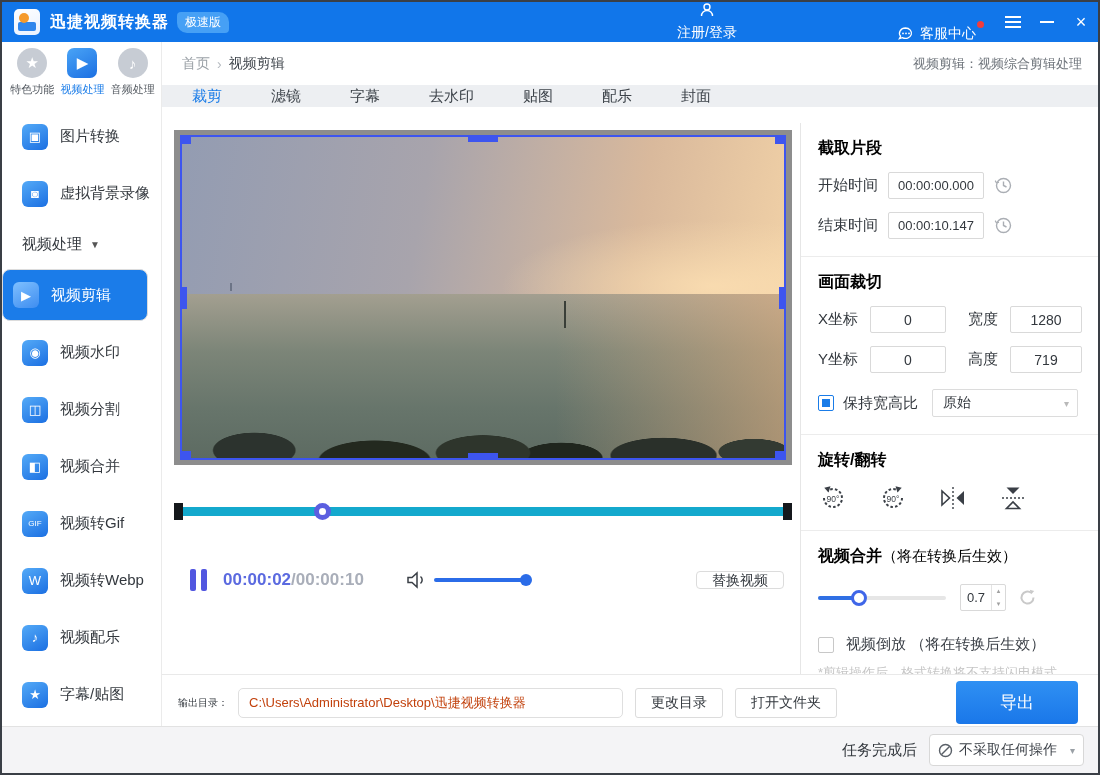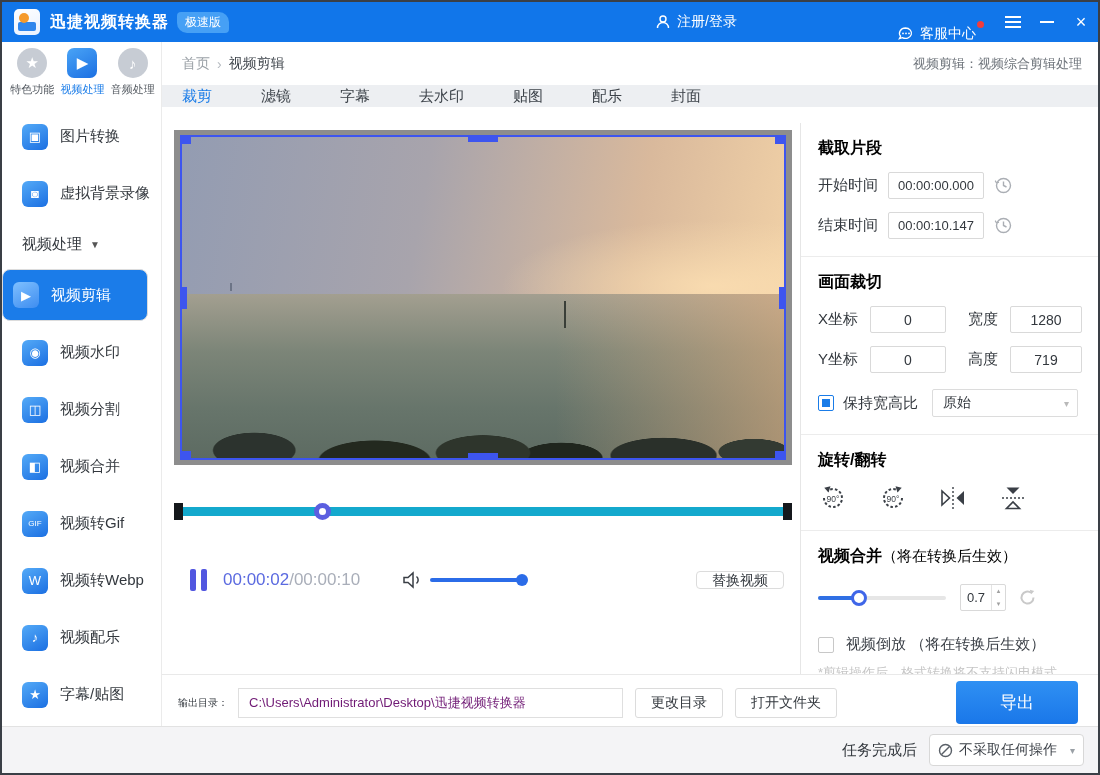--- a/index.html
+++ b/index.html
@@ -9,37 +9,37 @@
 
   
   .tb { position:absolute; top:0; left:0; right:0; height:40px; background:#1176ea; display:flex; align-items:center; color:#fff; }
   .appicon { width:26px; height:26px; margin-left:12px; background:linear-gradient(160deg,#ffffff,#e8f1ff); border-radius:5px; position:relative; }
   .appicon::after { content:""; position:absolute; left:5px; top:4px; width:10px; height:10px; border-radius:50%; background:#f59a2b; }
   .appicon::before { content:""; position:absolute; left:4px; bottom:4px; width:18px; height:9px; border-radius:2px; background:#2f86ec; }
   .tb-title { font-size:16px; font-weight:bold; margin-left:10px; letter-spacing:1px; }
   .badge { margin-left:8px; background:#46a0f5; border-radius:4px 10px 4px 10px; font-size:12px; padding:2px 8px; }
   .tb-spacer { flex:1; }
   .tb-item { display:flex; align-items:center; gap:6px; font-size:14px; cursor:pointer; position:relative; }
-  .tb-item.login { margin-right:160px; }
+  .tb-item.login { margin-right:160px;flex-direction:column; }
   .tb-item.service { margin-right:20px;margin-top:24px; }
   .reddot { position:absolute; right:-8px; top:-4px; width:7px; height:7px; border-radius:50%; background:#f23c3c; }
   .tb-btn { width:34px; height:40px; display:flex; align-items:center; justify-content:center; cursor:pointer; }
   .burger { width:16px; }
   .burger div { height:2px; background:#fff; margin:3px 0; }
   .minline { width:14px; height:2px; background:#fff; }
   .closex { font-size:18px; line-height:1; }
 
   
   .crumbs { position:absolute; left:160px; top:40px; right:0; height:43px; background:#fff; display:flex; align-items:center; padding:0 16px 0 20px; font-size:14px; }
   .crumb-home { color:#9aa0a6; cursor:pointer; }
   .crumb-sep { color:#b5bac0; margin:0 7px; }
   .crumb-cur { color:#40464d; }
   .crumb-spacer { flex:1; }
   .crumb-hint { color:#6d737a; font-size:13px; }
-  .tabs { position:absolute; left:160px; top:83px; right:0; height:22px; background:#edeff2; display:flex; align-items:center; padding-left:20px; gap:49px;text-align:right; }
+  .tabs { position:absolute; left:160px; top:83px; right:0; height:22px; background:#edeff2; display:flex; align-items:center; padding-left:30px; gap:49px;text-align:right; }
   .tab { font-size:15px; color:#3c4249; cursor:pointer; }
   .tab.active { color:#1a7ce8; }
 
   
   .side { position:absolute; left:0; top:40px; width:160px; bottom:47px; background:#fff; border-right:1px solid #ebebeb; overflow:hidden; }
   .navtop { height:64px; display:flex; padding:6px 4px 0 6px; gap:2px; }
   .navitem { width:50px; display:flex; flex-direction:column; align-items:center; cursor:pointer; }
   .nav-ic { width:30px; height:30px; border-radius:50%; background:#c7ccd4; color:#fff; font-size:15px; display:flex; align-items:center; justify-content:center; }
   .nav-ic.sq { border-radius:7px; background:linear-gradient(150deg,#4aa4f6,#1b6fe2); }
   .nav-lb { font-size:11px; color:#555b62; margin-top:4px; white-space:nowrap; }
@@ -87,21 +87,21 @@
   .tl { position:absolute; left:172px; top:499px; width:618px; height:21px; }
   .tl-bar { position:absolute; left:4px; right:4px; top:6px; height:9px; background:#14a9cd; }
   .tl-h { position:absolute; top:2px; width:9px; height:17px; background:#15181c; cursor:ew-resize; }
   .tl-h.l { left:0; } .tl-h.r { right:0; }
   .tl-ph { position:absolute; top:2px; width:17px; height:17px; border-radius:50%; border:5px solid #5b5ee0; background:#fff; cursor:pointer; }
 
   
   .ctr { position:absolute; left:172px; top:558px; width:618px; height:40px; display:flex; align-items:center; }
   .pause { display:flex; gap:5px; margin-left:16px; cursor:pointer; }
   .pause div { width:6px; height:22px; border-radius:2px; background:#5257e0; }
-  .time { margin-left:16px; font-size:17px; }
+  .time { margin-left:16px; font-size:17px;font-weight:bold; }
   .time .cur { color:#5b6ae0; }
   .time .tot { color:#a9aeb9; }
   .volwrap { display:flex; align-items:center; margin-left:42px; }
   .vol-track { width:96px; height:4px; border-radius:2px; background:#2b6ce8; margin-left:8px; position:relative; cursor:pointer; }
   .vol-dot { position:absolute; right:-2px; top:50%; margin-top:-6px; width:12px; height:12px; border-radius:50%; background:#2b6ce8; }
   .btn-replace { margin-left:auto; margin-right:8px; height:18px; padding:0 15px; background:#fff; border:1px solid #dcdcdc; border-radius:4px; font-size:14px; color:#33383e; cursor:pointer; }
 
   
   .panel { position:absolute; left:798px; top:121px; width:302px; height:551px; background:#fff; border-left:1px solid #e6e6e6; }
   .psec { padding:15px 18px 17px 17px; border-bottom:1px solid #ececec; }
@@ -131,21 +131,21 @@
   .spin .arr { width:14px; border-left:1px solid #e3e3e3; display:flex; flex-direction:column; }
   .spin .arr span { flex:1; display:flex; align-items:center; justify-content:center; font-size:7px; color:#a0a0a0; cursor:pointer; }
   .resetic { margin-left:12px; display:flex; cursor:pointer; }
   .revrow { display:flex; align-items:center; gap:12px; margin-top:24px; }
   .revrow .plabel { color:#3a3f46; }
   .pnote { margin-top:10px; font-size:13px; color:#c6c6c6; }
 
   
   .outbar { position:absolute; left:160px; right:0; top:672px; height:56px; background:#fff; border-top:1px solid #e9e9e9; display:flex; align-items:center; padding-left:16px; }
   .out-label { font-size:10px; color:#33383e; flex:none; }
-  .out-path { width:385px; height:30px; border:1px solid #dfdfdf; border-radius:0; margin-left:10px; padding:0 10px; font-size:13px; color:#701a75; font-family:"Liberation Sans","DejaVu Sans",sans-serif; }
+  .out-path { width:385px; height:30px; border:1px solid #dfdfdf; border-radius:5px; margin-left:10px; padding:0 10px; font-size:13px; color:#c2410c; font-family:"Liberation Sans","DejaVu Sans",sans-serif; }
   .obtn { height:30px; padding:0 15px; background:#fff; border:1px solid #dcdcdc; border-radius:3px; font-size:14px; color:#33383e; margin-left:12px; cursor:pointer; }
   .btn-export { margin-left:auto; margin-right:20px; width:122px; height:43px; border:none; border-radius:4px; background:linear-gradient(180deg,#2f90f3,#1a77e9); color:#fff; font-size:17px; cursor:pointer; }
 
   
   .statusbar { position:absolute; left:0; right:0; bottom:0; height:47px; background:#f4f4f6; border-top:1px solid #e2e2e2; display:flex; align-items:center; justify-content:flex-end; padding-right:14px; gap:12px; }
   .st-label { font-size:15px; color:#33383e; }
   .dd { width:155px; height:32px; background:#fff; border:1px solid #d8d8d8; border-radius:4px; display:flex; align-items:center; padding:0 8px; gap:6px; cursor:pointer; }
   .dd .txt { font-size:14px; color:#3a3f46; }
   .dd .chev { margin-left:auto; color:#9aa0a6; font-size:10px; }
 </style>

